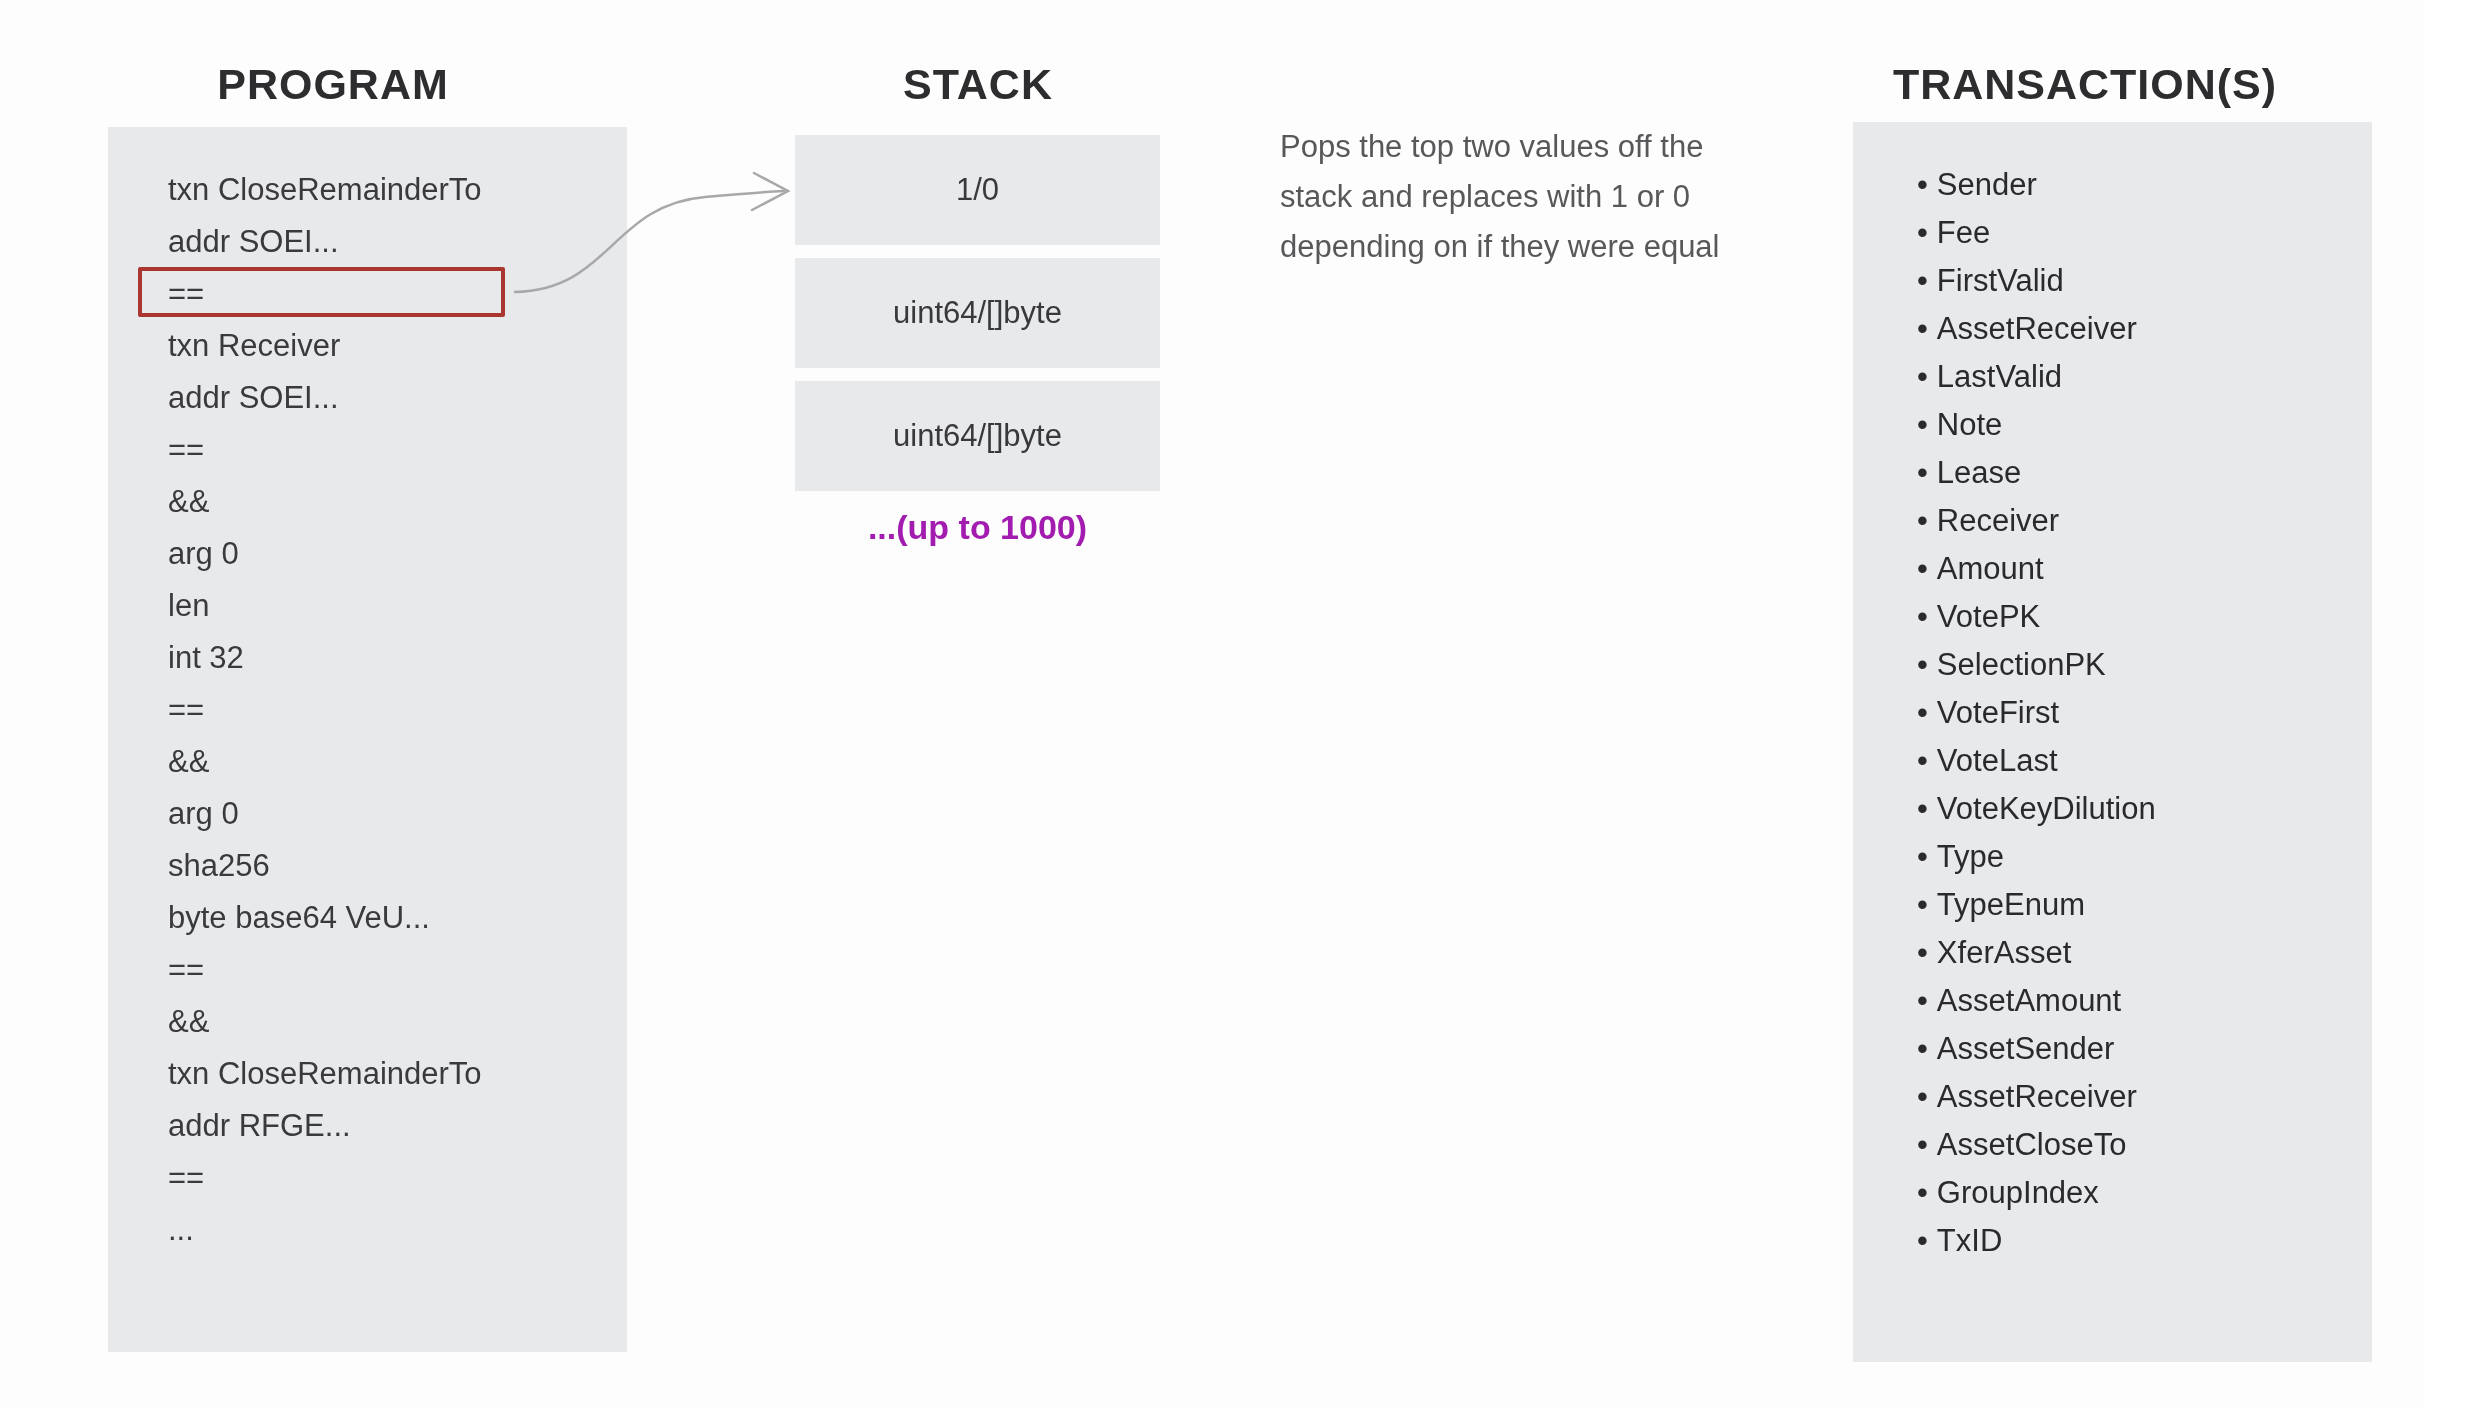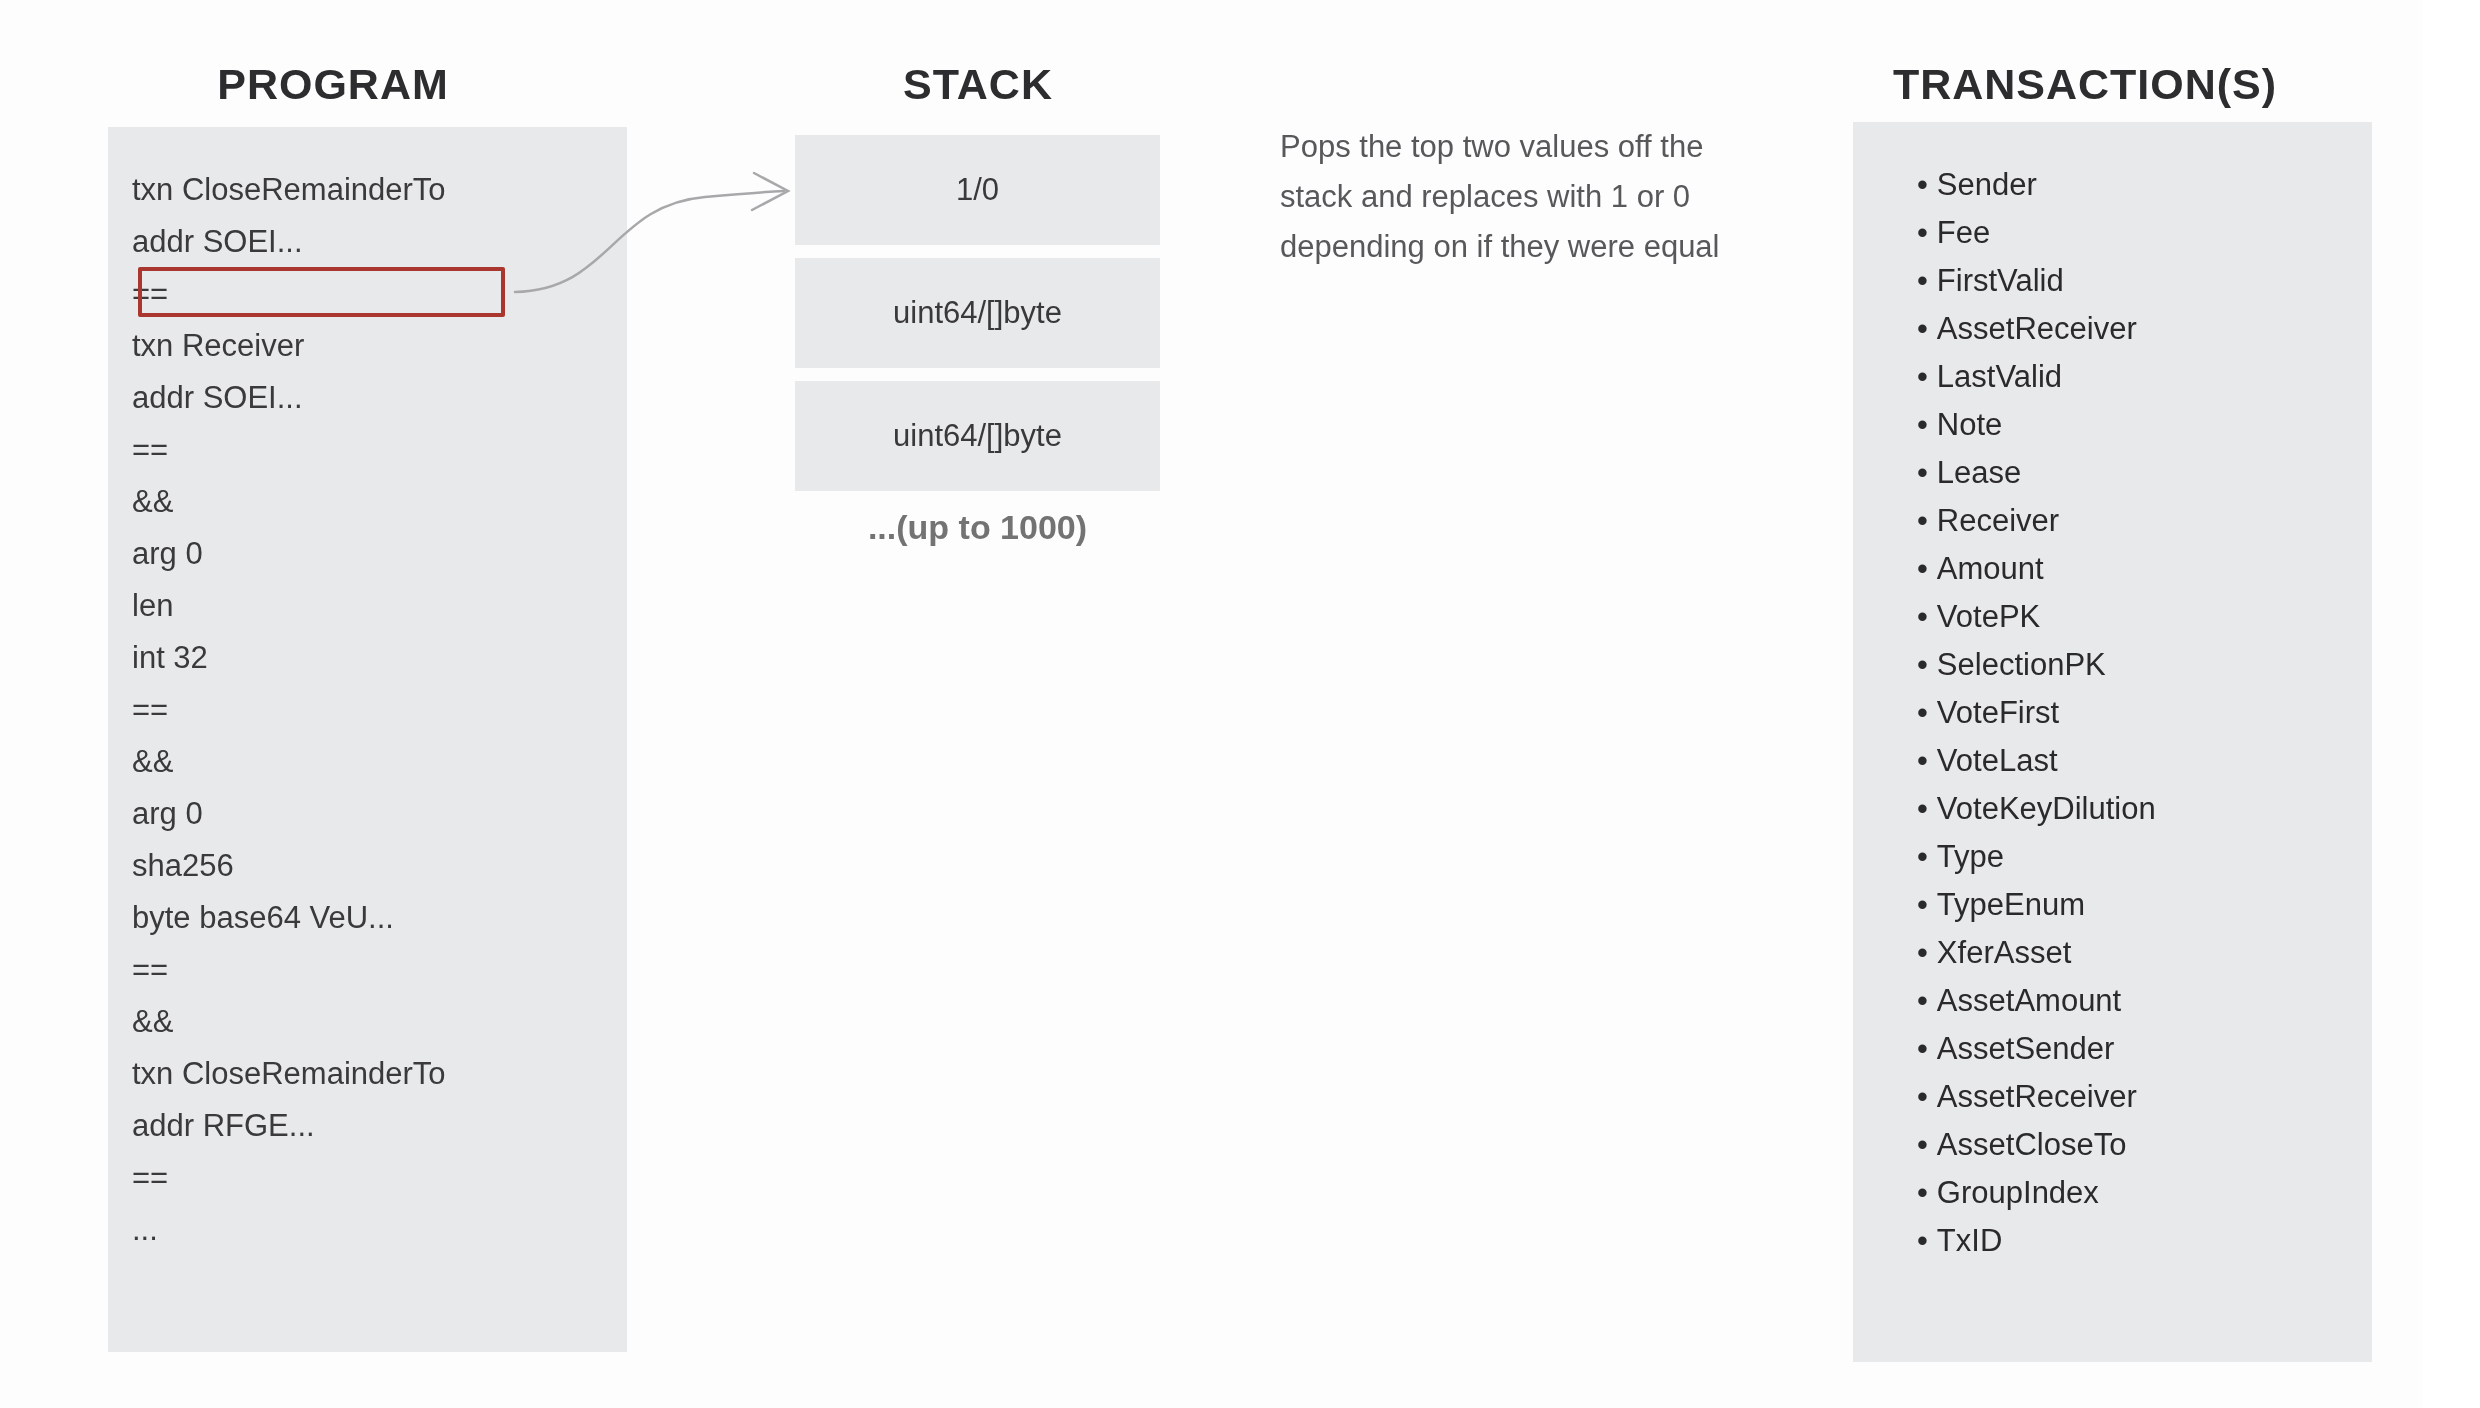--- a/index.html
+++ b/index.html
@@ -17,42 +17,42 @@
     color:#2d2d2f;white-space:nowrap;
   }
   #program-title{left:333px;}
   #stack-title{left:978px;}
   #txn-title{left:2085px;}
 
   .panel{position:absolute;background:#e8e9eb;}
   #program-panel{left:108px;top:127px;width:519px;height:1225px;}
   #program-code{position:absolute;left:0;top:37px;width:100%;}
   .code-line{
-    height:52px;line-height:52px;padding-left:24px;
+    height:52px;line-height:52px;padding-left:60px;
     font-size:31px;color:#3a3a3d;white-space:pre;
   }
   #equality-highlight-box{
     position:absolute;left:30px;top:140px;width:367px;height:50px;
     border:4px solid #a9362f;border-radius:2px;
     box-sizing:border-box;background:transparent;
   }
 
   #flow-arrow{position:absolute;left:500px;top:150px;width:320px;height:170px;}
 
   #stack-slots{
     position:absolute;left:795px;top:135px;width:365px;
     display:flex;flex-direction:column;gap:13px;justify-content:space-between;
   }
   .stack-slot{
     height:110px;line-height:110px;background:#e8e9eb;
     text-align:center;font-size:31px;color:#39393c;
   }
   #stack-capacity-note{
     position:absolute;left:795px;top:508px;width:365px;
-    text-align:center;font-size:34px;font-weight:bold;color:#737373;
+    text-align:center;font-size:34px;font-weight:bold;color:#a21caf;
   }
 
   #opcode-description{
     position:absolute;left:1280px;top:122px;width:520px;
     font-size:31px;line-height:50px;color:#58585b;
   }
 
   #txn-panel{left:1853px;top:122px;width:519px;height:1240px;}
   #txn-list{position:absolute;left:0;top:39px;width:100%;}
   .txn-item{

